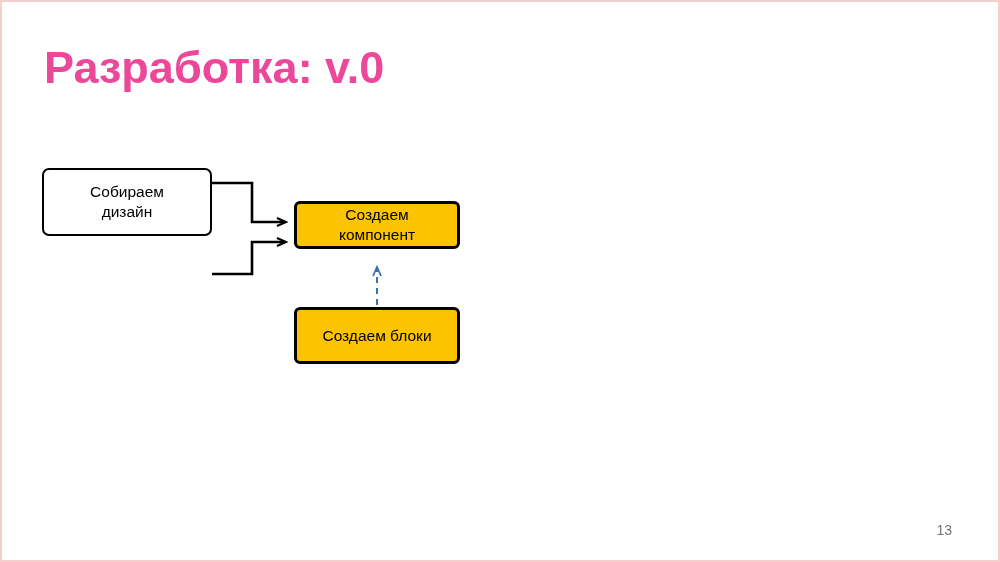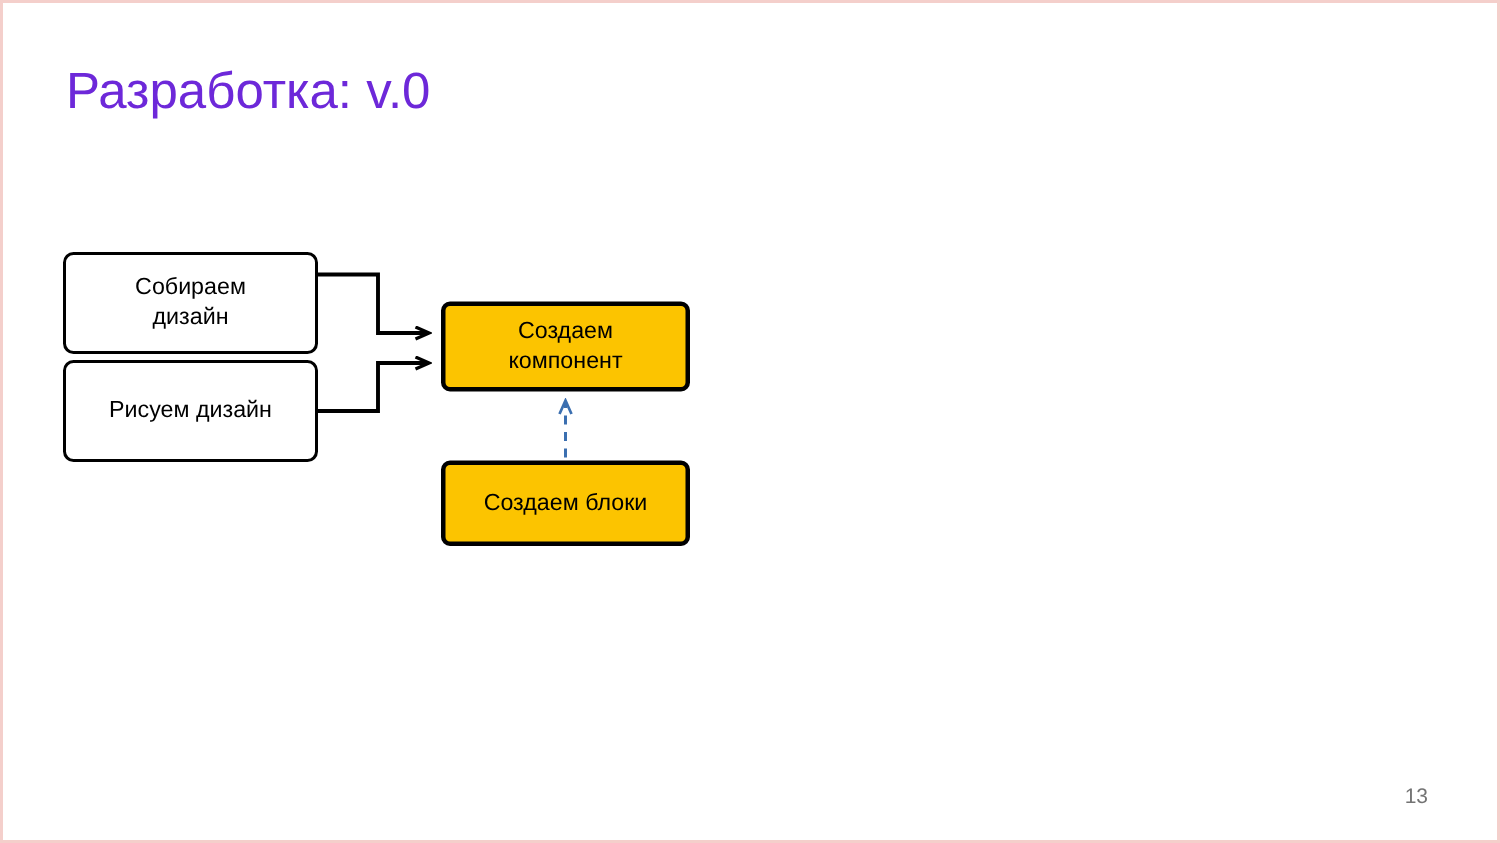--- a/index.html
+++ b/index.html
@@ -21,23 +21,23 @@
     height: 562px;
     background: #ffffff;
     border: 2px solid #f4cfcb;
     overflow: hidden;
   }
 
   #slide-title {
     position: absolute;
     left: 42px;
     top: 40px;
-    font-size: 34px;
-    font-weight: 400;
-    color: #6d28d9;
+    font-size: 45px;
+    font-weight: 700;
+    color: #ec4899;
     letter-spacing: 0px;
     white-space: nowrap;
     line-height: 1.15;
   }
 
   
   #diagram {
     position: absolute;
     left: 0;
     top: 0;
@@ -71,21 +71,21 @@
     background: #ffffff;
   }
   .node-yellow {
     background: #fcc400;
     border-width: 3px;
     border-radius: 6px;
   }
 
   #node-collect-data { left: 40px;  top: 166px; width: 170px; height: 68px; }
   #node-draw-design  { left: 40px;  top: 238px; width: 170px; height: 68px; }
-  #node-create-comp  { left: 292px; top: 199px; width: 166px; height: 60px; }
+  #node-create-comp  { left: 292px; top: 199px; width: 166px; height: 48px; }
   #node-base-blocks  { left: 292px; top: 305px; width: 166px; height: 57px; }
 
   #page-number {
     position: absolute;
     right: 46px;
     bottom: 22px;
     font-size: 14px;
     color: #737373;
   }
 </style>
@@ -118,23 +118,20 @@
 
       <g>
         <path d="M 375 303 L 375 266" fill="none" stroke="#3b6fb0" stroke-width="2" stroke-dasharray="6 5" stroke-linecap="butt" marker-end="url(#arrow-blue)"></path>
       </g>
     </svg>
 
     <div class="node node-white" id="node-collect-data">
       <span><span>Собираем</span><br><span>дизайн</span></span>
     </div>
 
-    <div class="node node-white" id="node-draw-design">
-      <span>Рисуем дизайн</span>
-    </div>
 
     <div class="node node-yellow" id="node-create-comp">
       <span><span>Создаем</span><br><span>компонент</span></span>
     </div>
 
     <div class="node node-yellow" id="node-base-blocks">
       <span>Создаем блоки</span>
     </div>
 
   </div>

